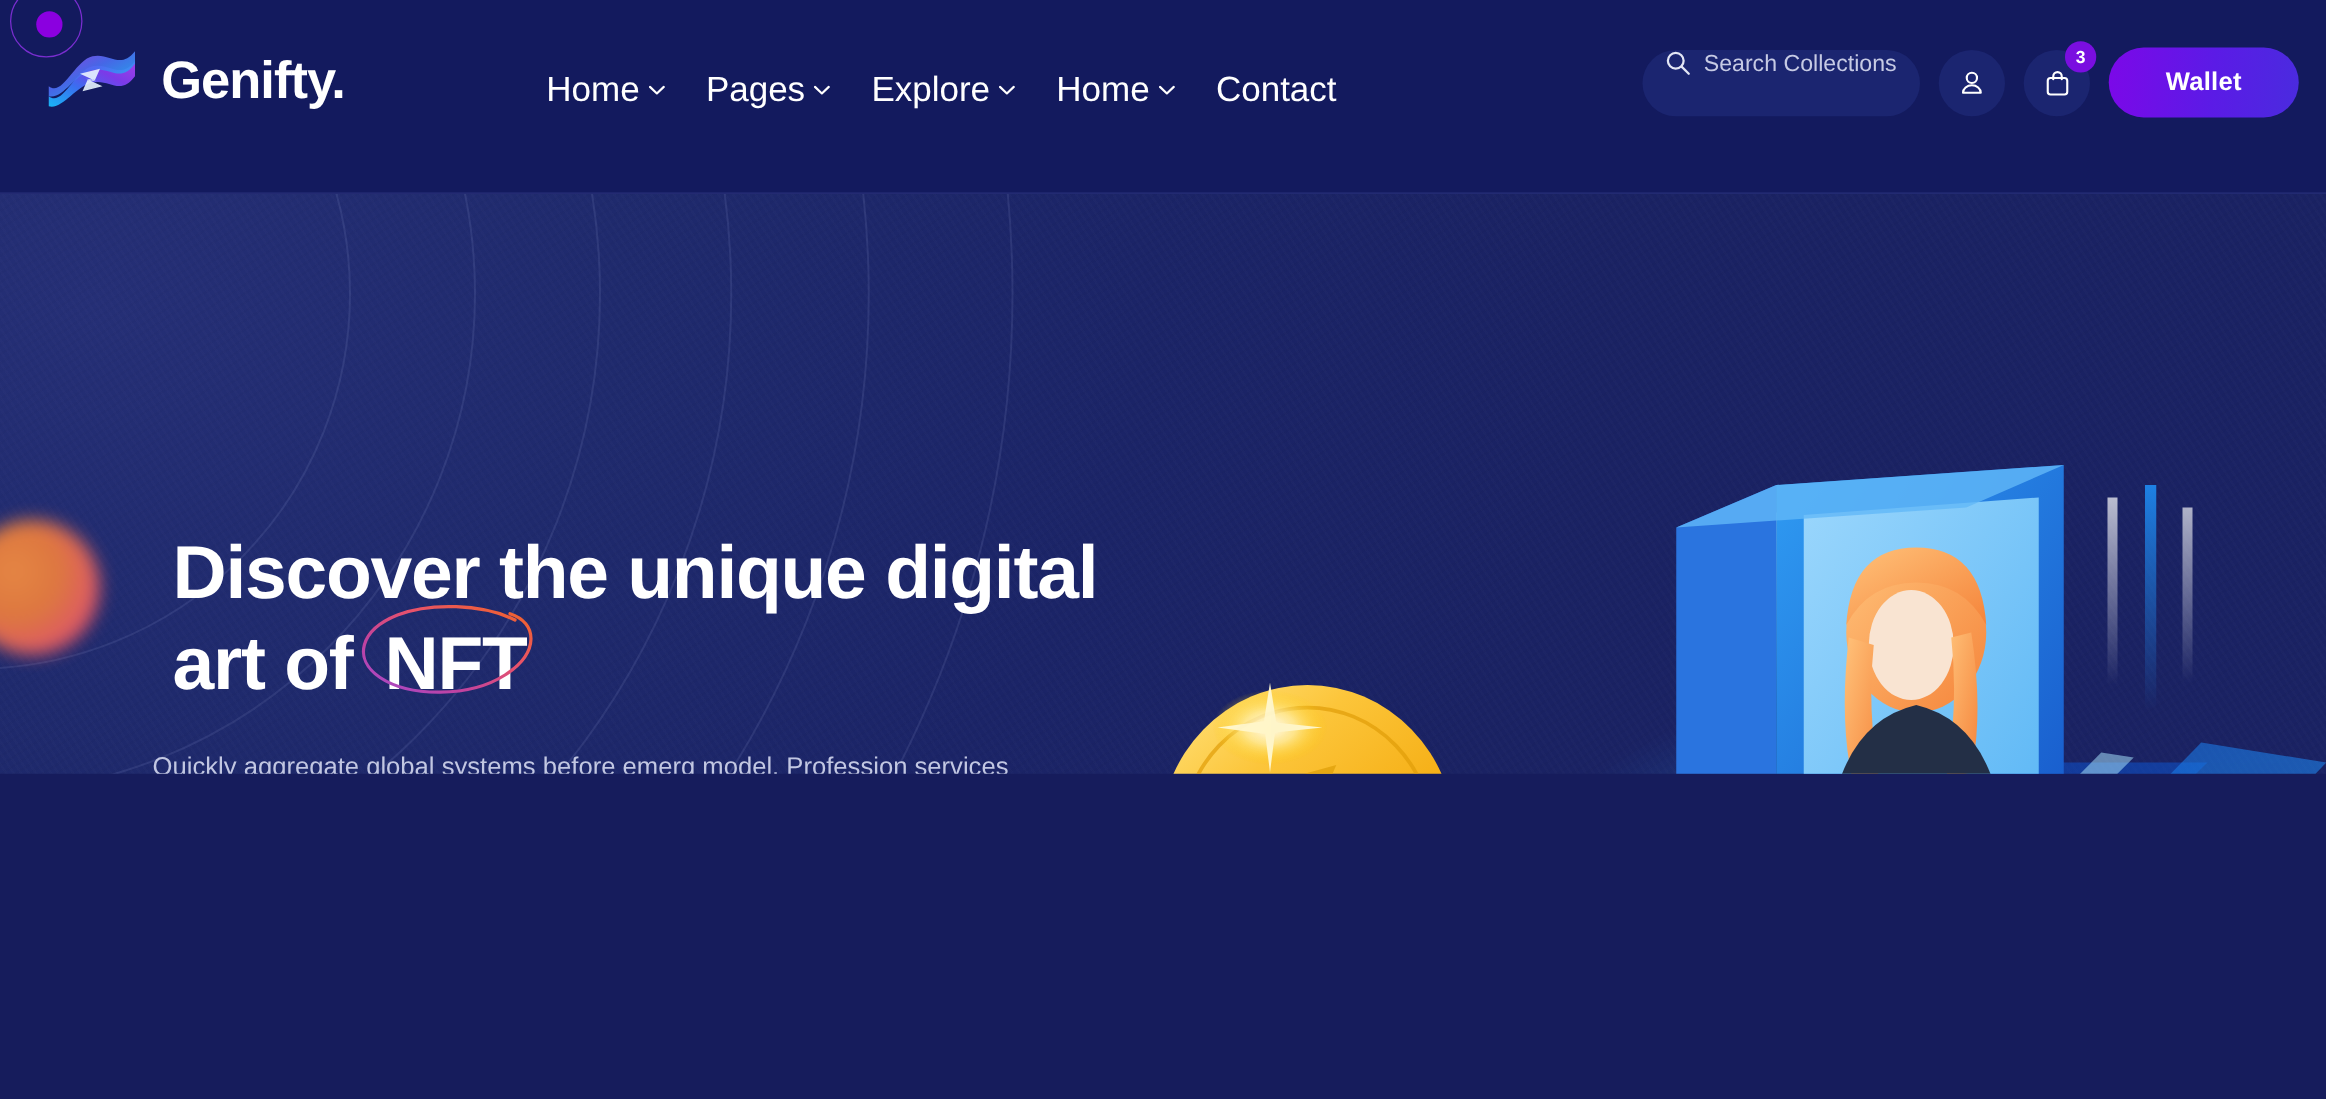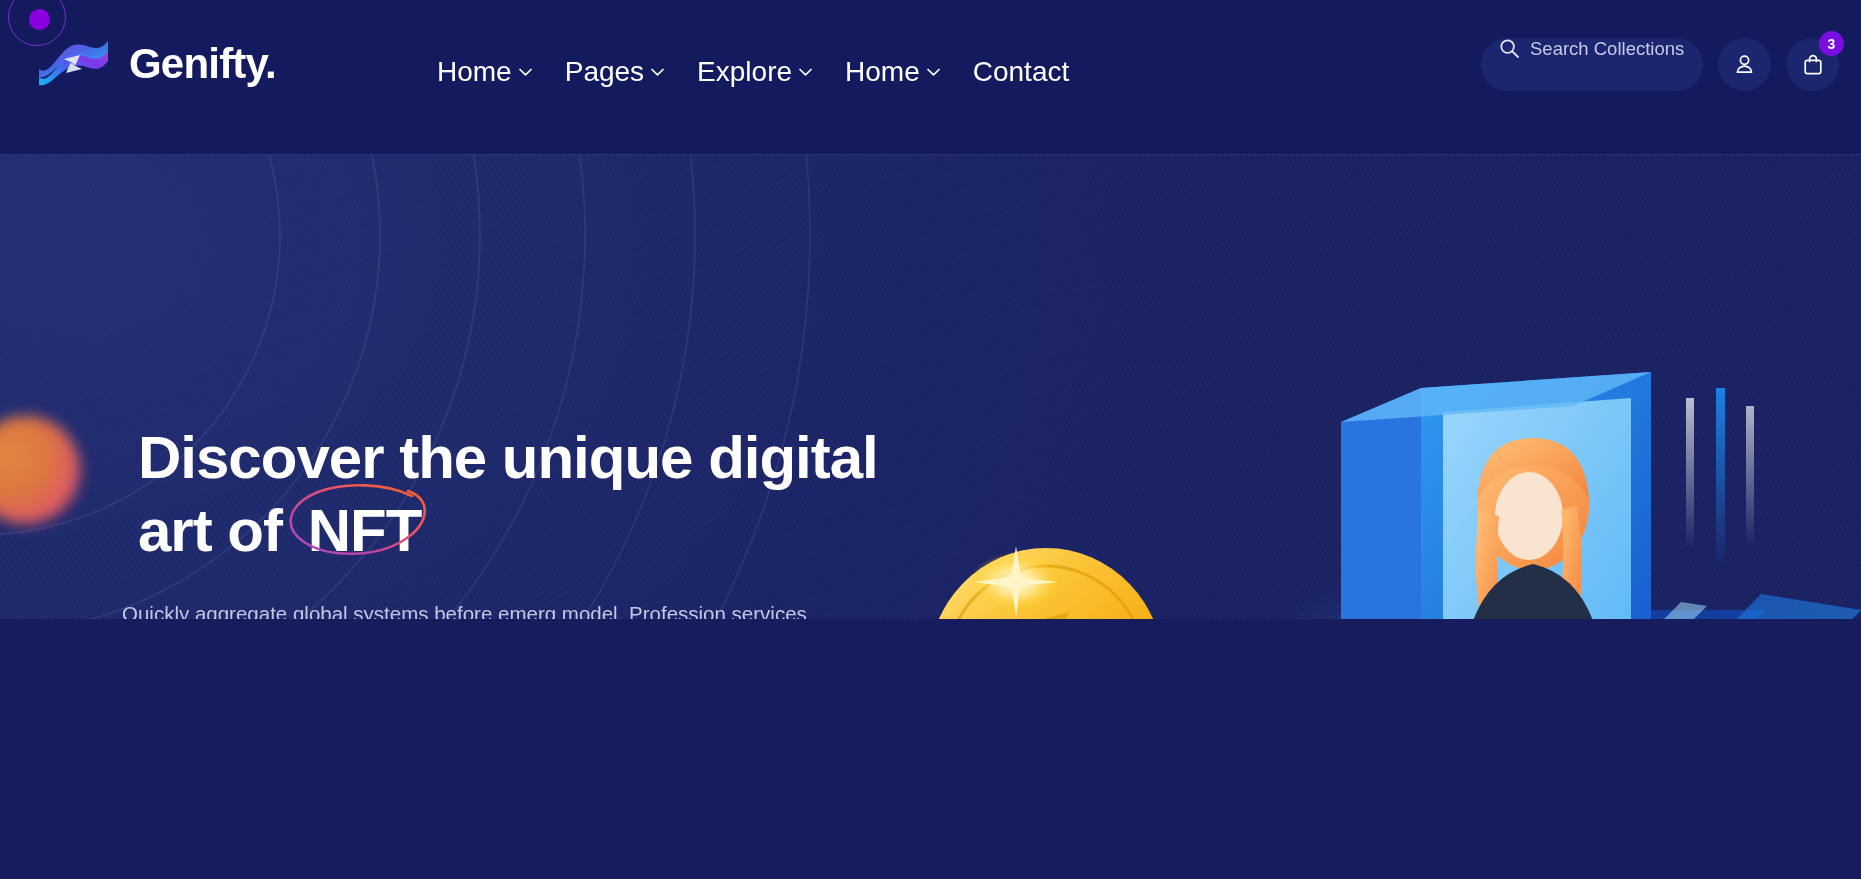--- a/index.html
+++ b/index.html
@@ -239,20 +239,21 @@
         </button>
 
         <button class="icon-btn">
           <svg width="22" height="23" viewBox="0 0 22 23">
             <rect x="3.2" y="7.4" width="15.6" height="13.2" rx="2.2" fill="none" stroke="#ffffff" stroke-width="1.7"></rect>
             <path d="M7.6 8.4 V6.1 a3.4 3.4 0 0 1 6.8 0 V8.4" fill="none" stroke="#ffffff" stroke-width="1.7" stroke-linecap="round"></path>
           </svg>
           <span class="badge">3</span>
         </button>
 
+        <button class="wallet-btn">Wallet</button>
       </div>
 
     </div>
   </header>
 
   <section class="hero">
 
     <svg class="hero-rings" viewBox="0 0 1250 1250">
       <g fill="none" stroke="rgba(200,210,255,0.10)" stroke-width="1.6">
         <circle cx="360" cy="330" r="300"></circle>

